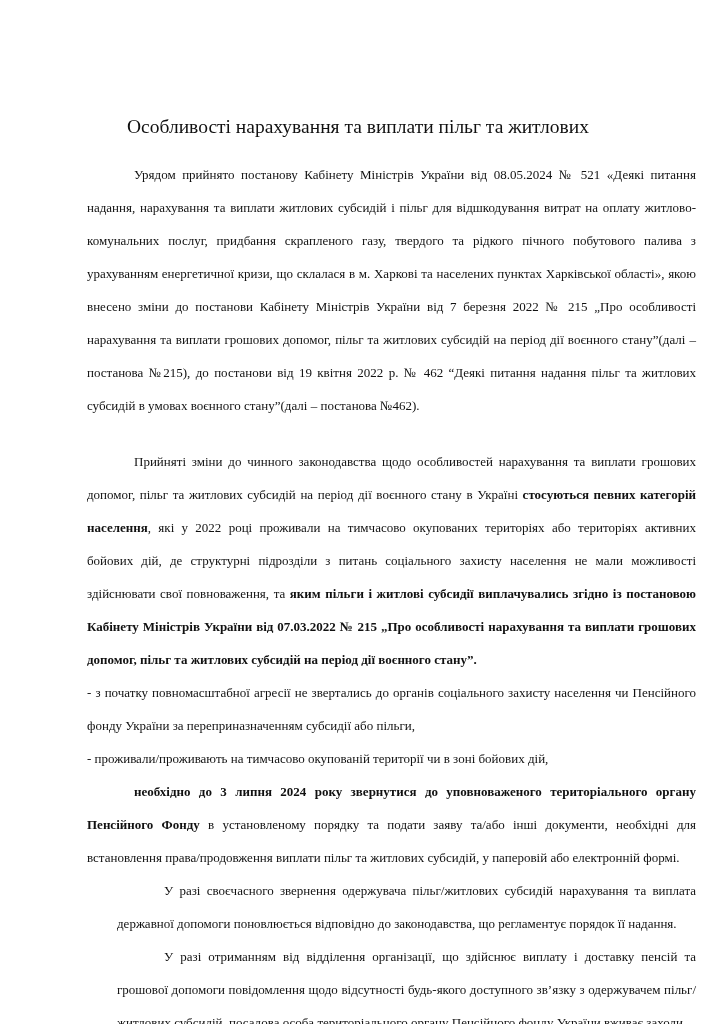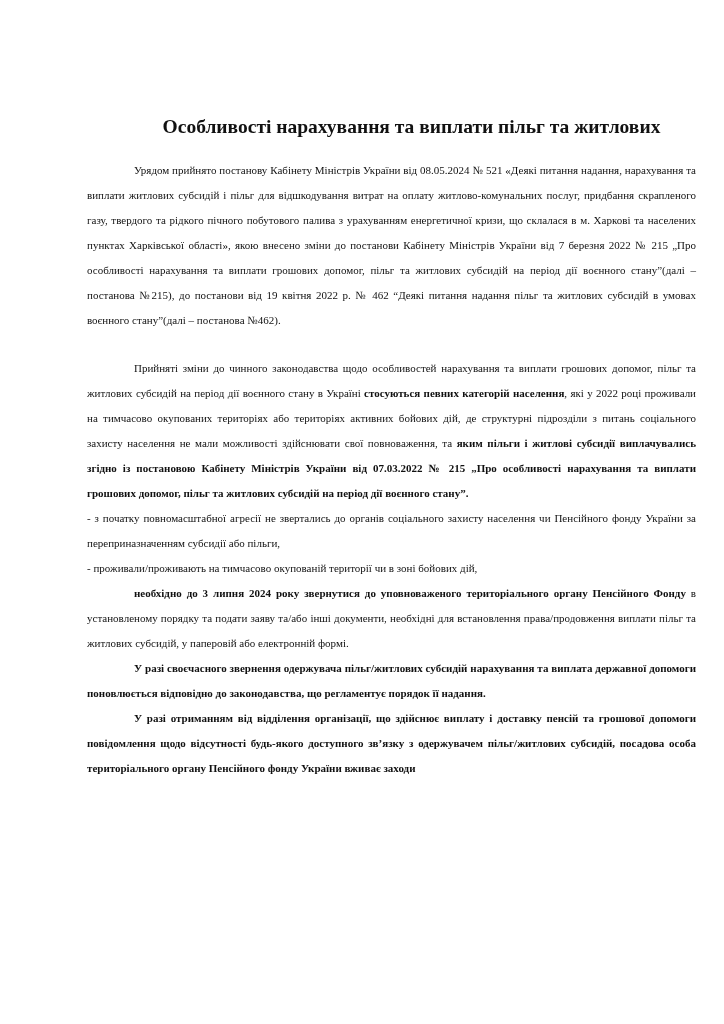--- a/index.html
+++ b/index.html
@@ -1,26 +1,26 @@
 <!DOCTYPE html>
 <html><head>
 <meta charset="utf-8">
 <style>
   html, body { margin: 0; padding: 0; background: #ffffff; }
   body { width: 724px; height: 1024px; overflow: hidden; position: relative;
          font-family: "Liberation Serif", "DejaVu Serif", serif; color: #111; }
   .page { position: absolute; left: 87px; top: 113px; width: 609px; }
-  .title { font-weight: bold; font-size: 19.5px; line-height: 27px; text-align: center; margin: 0 0 18px 0; padding-left: 40px; }
+  .title { font-weight: normal; font-size: 19.5px; line-height: 27px; text-align: left; margin: 0 0 18px 0; padding-left: 40px; }
   .title div { white-space: nowrap; }
-  p { margin: 0; font-size: 11px; line-height: 25px; text-align: justify; }
+  p { margin: 0; font-size: 13px; line-height: 33px; text-align: justify; }
   .indent { text-indent: 47px; }
   .gap { margin-top: 23px; }
   b { font-weight: bold; }
   .u { text-decoration-thickness: 1.5px; text-underline-offset: 2px; }
-  .bold-p { font-weight: bold; }
+  .bold-p { font-weight: normal; margin-left: 30px; }
 </style>
 </head>
 <body>
 
 <div class="page">
   <div class="title">
     <div>Особливості нарахування та виплати пільг та житлових</div>
   </div>
 
   <p class="indent">Урядом прийнято постанову Кабінету Міністрів України від 08.05.2024 № 521 «Деякі питання надання, нарахування та виплати житлових субсидій і пільг для відшкодування витрат на оплату житлово-комунальних послуг, придбання скрапленого газу, твердого та рідкого пічного побутового палива з урахуванням енергетичної кризи, що склалася в м. Харкові та населених пунктах Харківської області», якою внесено зміни до постанови Кабінету Міністрів України від 7 березня 2022 №  215 „Про особливості нарахування та виплати грошових допомог, пільг та житлових субсидій на період дії воєнного стану”(далі – постанова №215), до постанови  від 19 квітня 2022 р. № 462 “Деякі питання надання пільг та житлових субсидій в умовах воєнного стану”(далі – постанова №462).</p>

